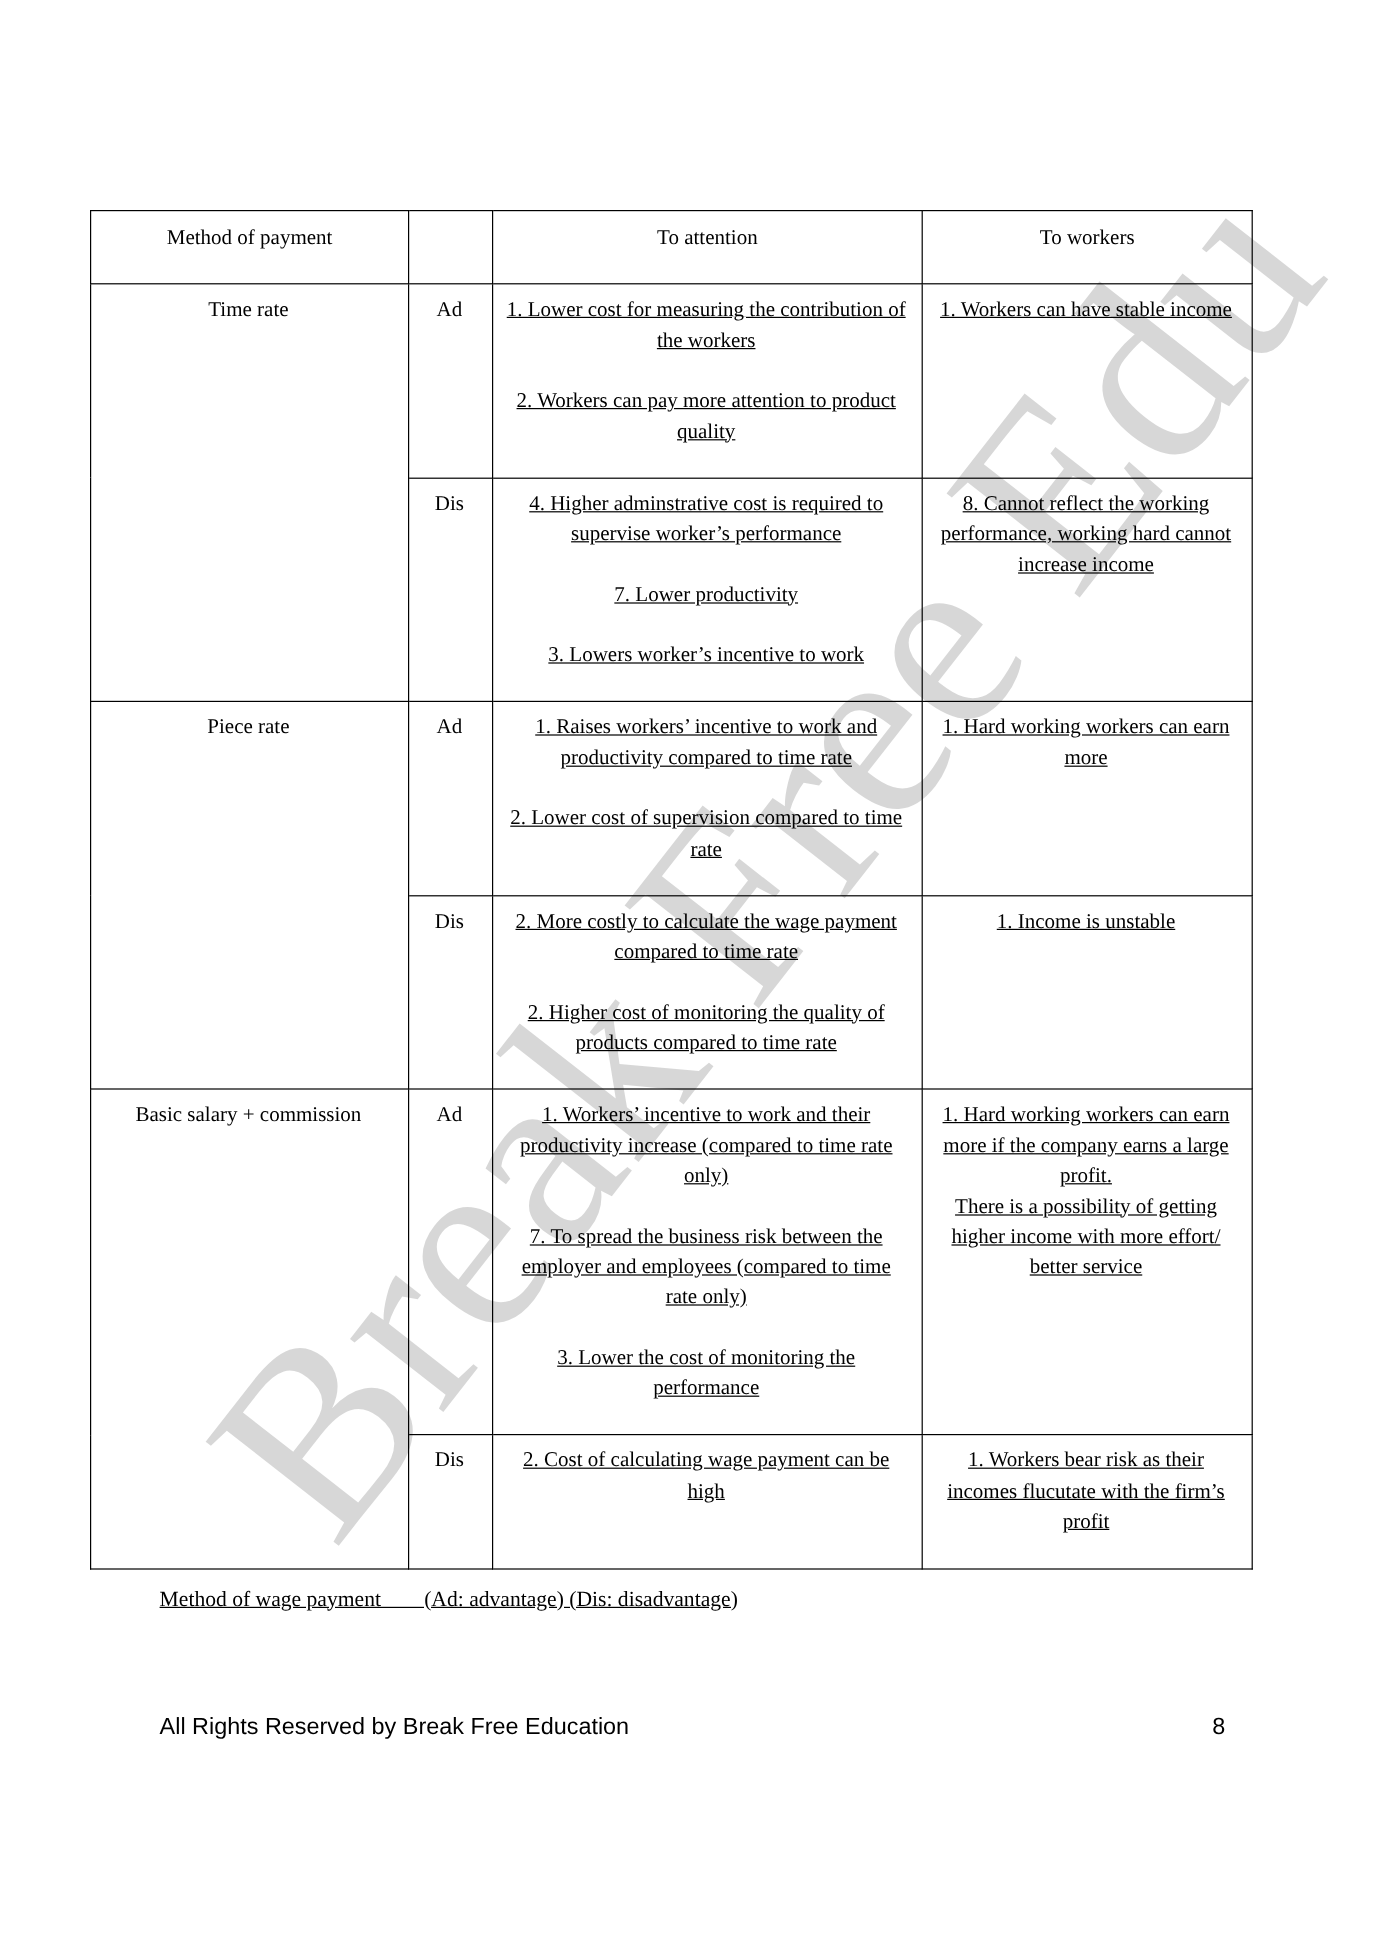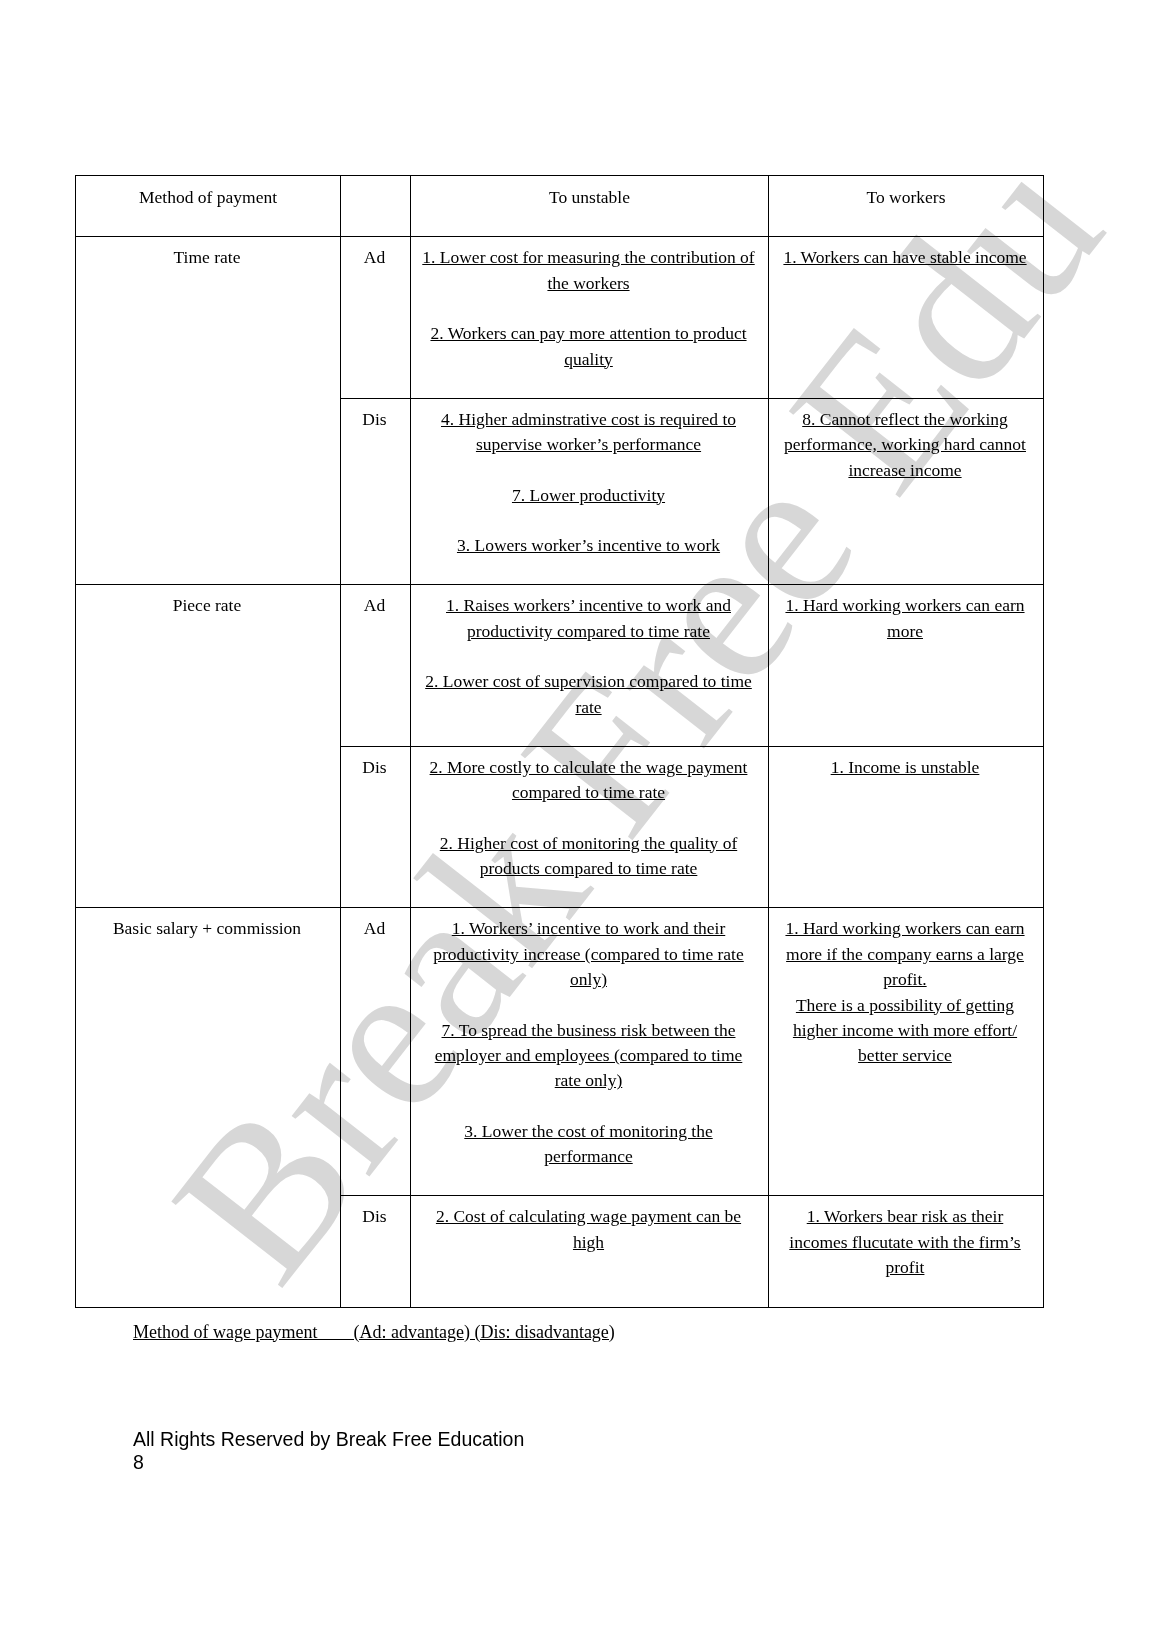--- a/index.html
+++ b/index.html
@@ -92,41 +92,40 @@
     top: 1428px;
     left: 133px;
     width: 888px;
     z-index: 1;
     display: flex;
     justify-content: space-between;
     align-items: baseline;
     font-family: "Liberation Sans", sans-serif;
     font-size: 19.5px;
     color: #000000;
-    flex-direction: column;
   }
 </style>
 </head>
 <body>
 
 <div class="watermark">Break Free Edu</div>
 
 <div class="content">
   <table class="wage-table">
     <colgroup>
       <col class="c1">
         <col class="c2">
         <col class="c3">
         <col class="c4">
     </colgroup>
     <thead>
       <tr>
         <th>Method of payment</th>
         <th></th>
-        <th class="center">To unstable</th>
+        <th class="center">To attention</th>
         <th class="center">To workers</th>
       </tr>
     </thead>
     <tbody id="tbody">
         <tr>
           <td rowspan="2">Time rate</td>
           <td class="label-cell">Ad</td>
           <td class="text-cell">
             <p>1. Lower cost for measuring the contribution of the workers</p>
             <p>2. Workers can pay more attention to product quality</p>

